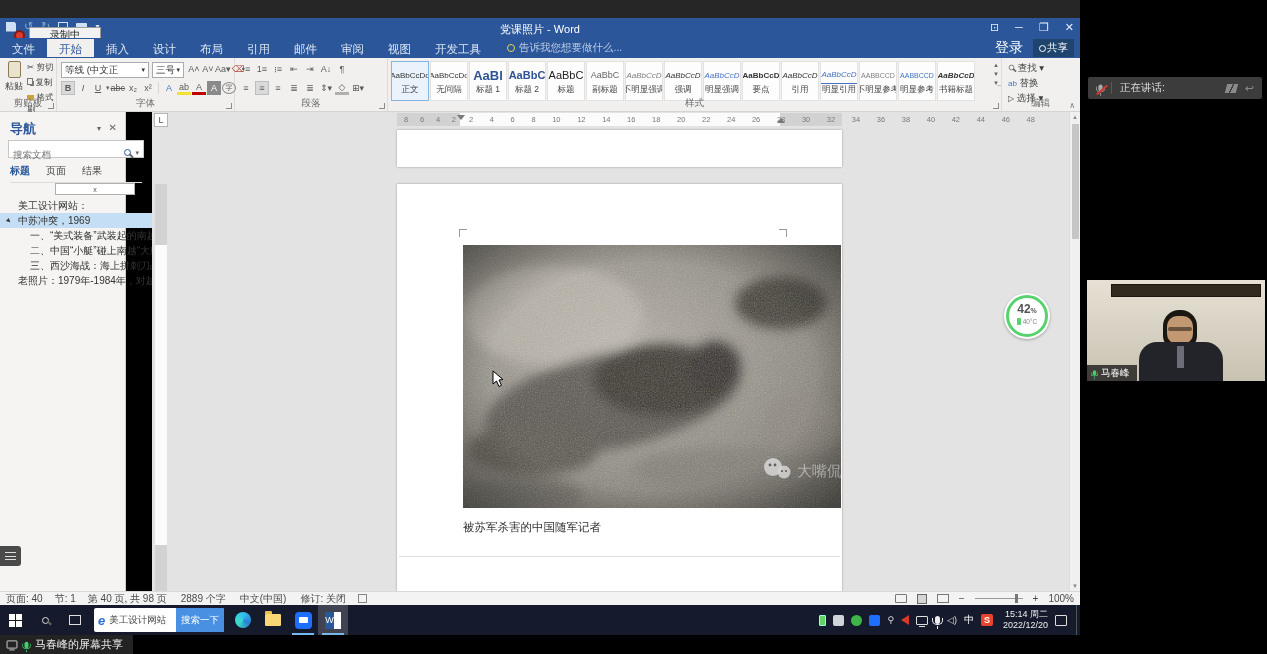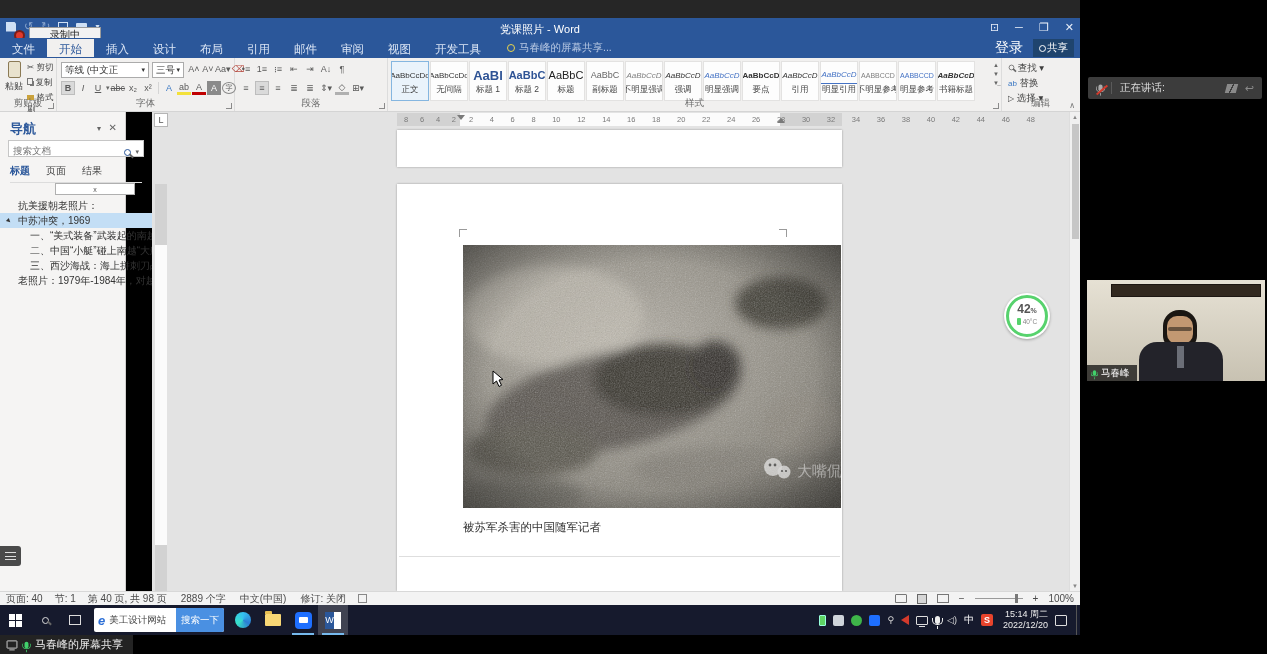--- a/index.html
+++ b/index.html
@@ -98,21 +98,21 @@
   <div class="tab">插入</div>
   <div class="tab">设计</div>
   <div class="tab">布局</div>
   <div class="tab">引用</div>
   <div class="tab">邮件</div>
   <div class="tab">审阅</div>
   <div class="tab">视图</div>
   <div class="tab">开发工具</div>
   <div style="display:flex;align-items:center;gap:4px;margin-left:14px;color:#b9c9e4">
     <span style="width:8px;height:8px;border:1px solid #e8d44d;border-radius:50%;display:inline-block"></span>
-    <span style="font-size:10.5px">马春峰的屏幕共享...</span>
+    <span style="font-size:10.5px">告诉我您想要做什么...</span>
   </div>
   <div style="margin-left:auto;display:flex;align-items:center;gap:10px;padding-right:6px">
     <span style="font-size:14px;color:#fff">登录</span>
     <span style="display:flex;align-items:center;gap:1px;background:#1f446e;padding:2px 6px">
       <span style="width:7px;height:7px;border-radius:50%;border:1px solid #fff;display:inline-block"></span>
       <span style="font-size:10.5px;color:#fff">共享</span>
     </span>
   </div>
 </div>
 
@@ -272,32 +272,32 @@
     </div>
     <div class="rglabel">编辑</div>
     <div class="a" style="right:4px;bottom:1px;font-size:8px;color:#777">∧</div>
   </div>
 </div>
 
 <div class="a navpane">
   <div class="a" style="left:10px;top:8px;font-size:13px;font-weight:bold;color:#2b579a">导航</div>
   <div class="a" style="right:24px;top:12px;font-size:8px;color:#666">▾</div>
   <div class="a" style="right:8px;top:10px;font-size:10px;color:#666">✕</div>
-  <div class="a" style="left:8px;top:28px;width:136px;height:17px;background:#fff;border:1px solid #c6c6c6;display:flex;align-items:flex-end;padding:0 4px">
+  <div class="a" style="left:8px;top:28px;width:136px;height:17px;background:#fff;border:1px solid #c6c6c6;display:flex;align-items:flex-start;padding:8px 4px">
     <input style="border: none; outline: none; width: 92px; font-size: 9.5px; color: rgb(136, 136, 136); background: transparent;" placeholder="搜索文档">
     <span class="magi" style="margin-left:auto;border-color:#2b579a"></span>
     <span style="font-size:7px;color:#666;margin-left:4px">▾</span>
   </div>
   <div class="a" style="left:10px;top:52px;display:flex;gap:16px;font-size:10px;border-bottom:1px solid #dcdcdc;width:132px;padding-bottom:4px">
     <span style="color:#2b579a;font-weight:bold">标题</span>
     <span style="color:#444">页面</span>
     <span style="color:#444">结果</span>
   </div>
   <div class="a" style="left:55px;top:71px;width:80px;height:12px;background:#fff;border:1px solid #b0b0b0;font-size:7px;text-align:center;color:#555;line-height:11px">x</div>
-  <div class="navitem" style="top:86px;padding-left:18px">抗美援朝老照片：</div>
+  <div class="navitem" style="top:86px;padding-left:18px">美工设计网站：</div>
   <div class="navitem" style="top:101px;background:#c3def5"><span style="position:absolute;left:5px;font-size:7px;color:#333;transform:rotate(-45deg)">▼</span><span style="padding-left:18px">中苏冲突，1969</span></div>
   <div class="navitem" style="top:116px;padding-left:30px">一、“美式装备”武装起的南越...</div>
   <div class="navitem" style="top:131px;padding-left:30px">二、中国“小艇”碰上南越“大舰”</div>
   <div class="navitem" style="top:146px;padding-left:30px">三、西沙海战：海上拼刺刀战...</div>
   <div class="navitem" style="top:161px;padding-left:18px">老照片：1979年-1984年，对越自...</div>
 </div>
 
 <div class="a docarea">
 
   <div class="a" style="left:2px;top:1px;width:14px;height:14px;background:#fff;border:1px solid #b5b5b5;font-size:9px;color:#555;text-align:center;line-height:13px">L</div>

